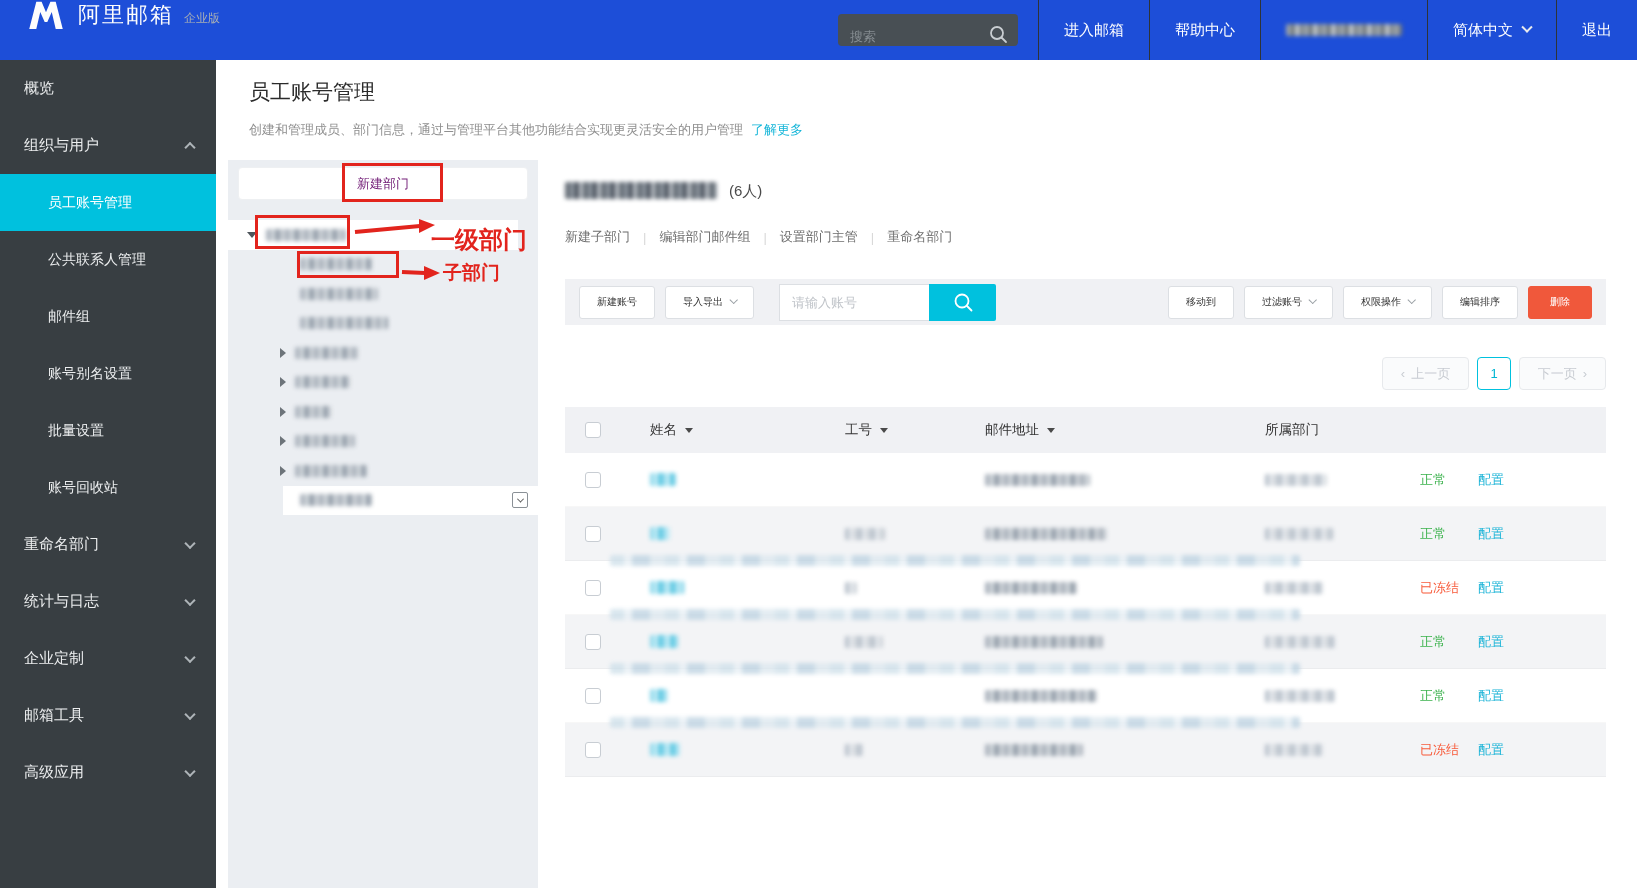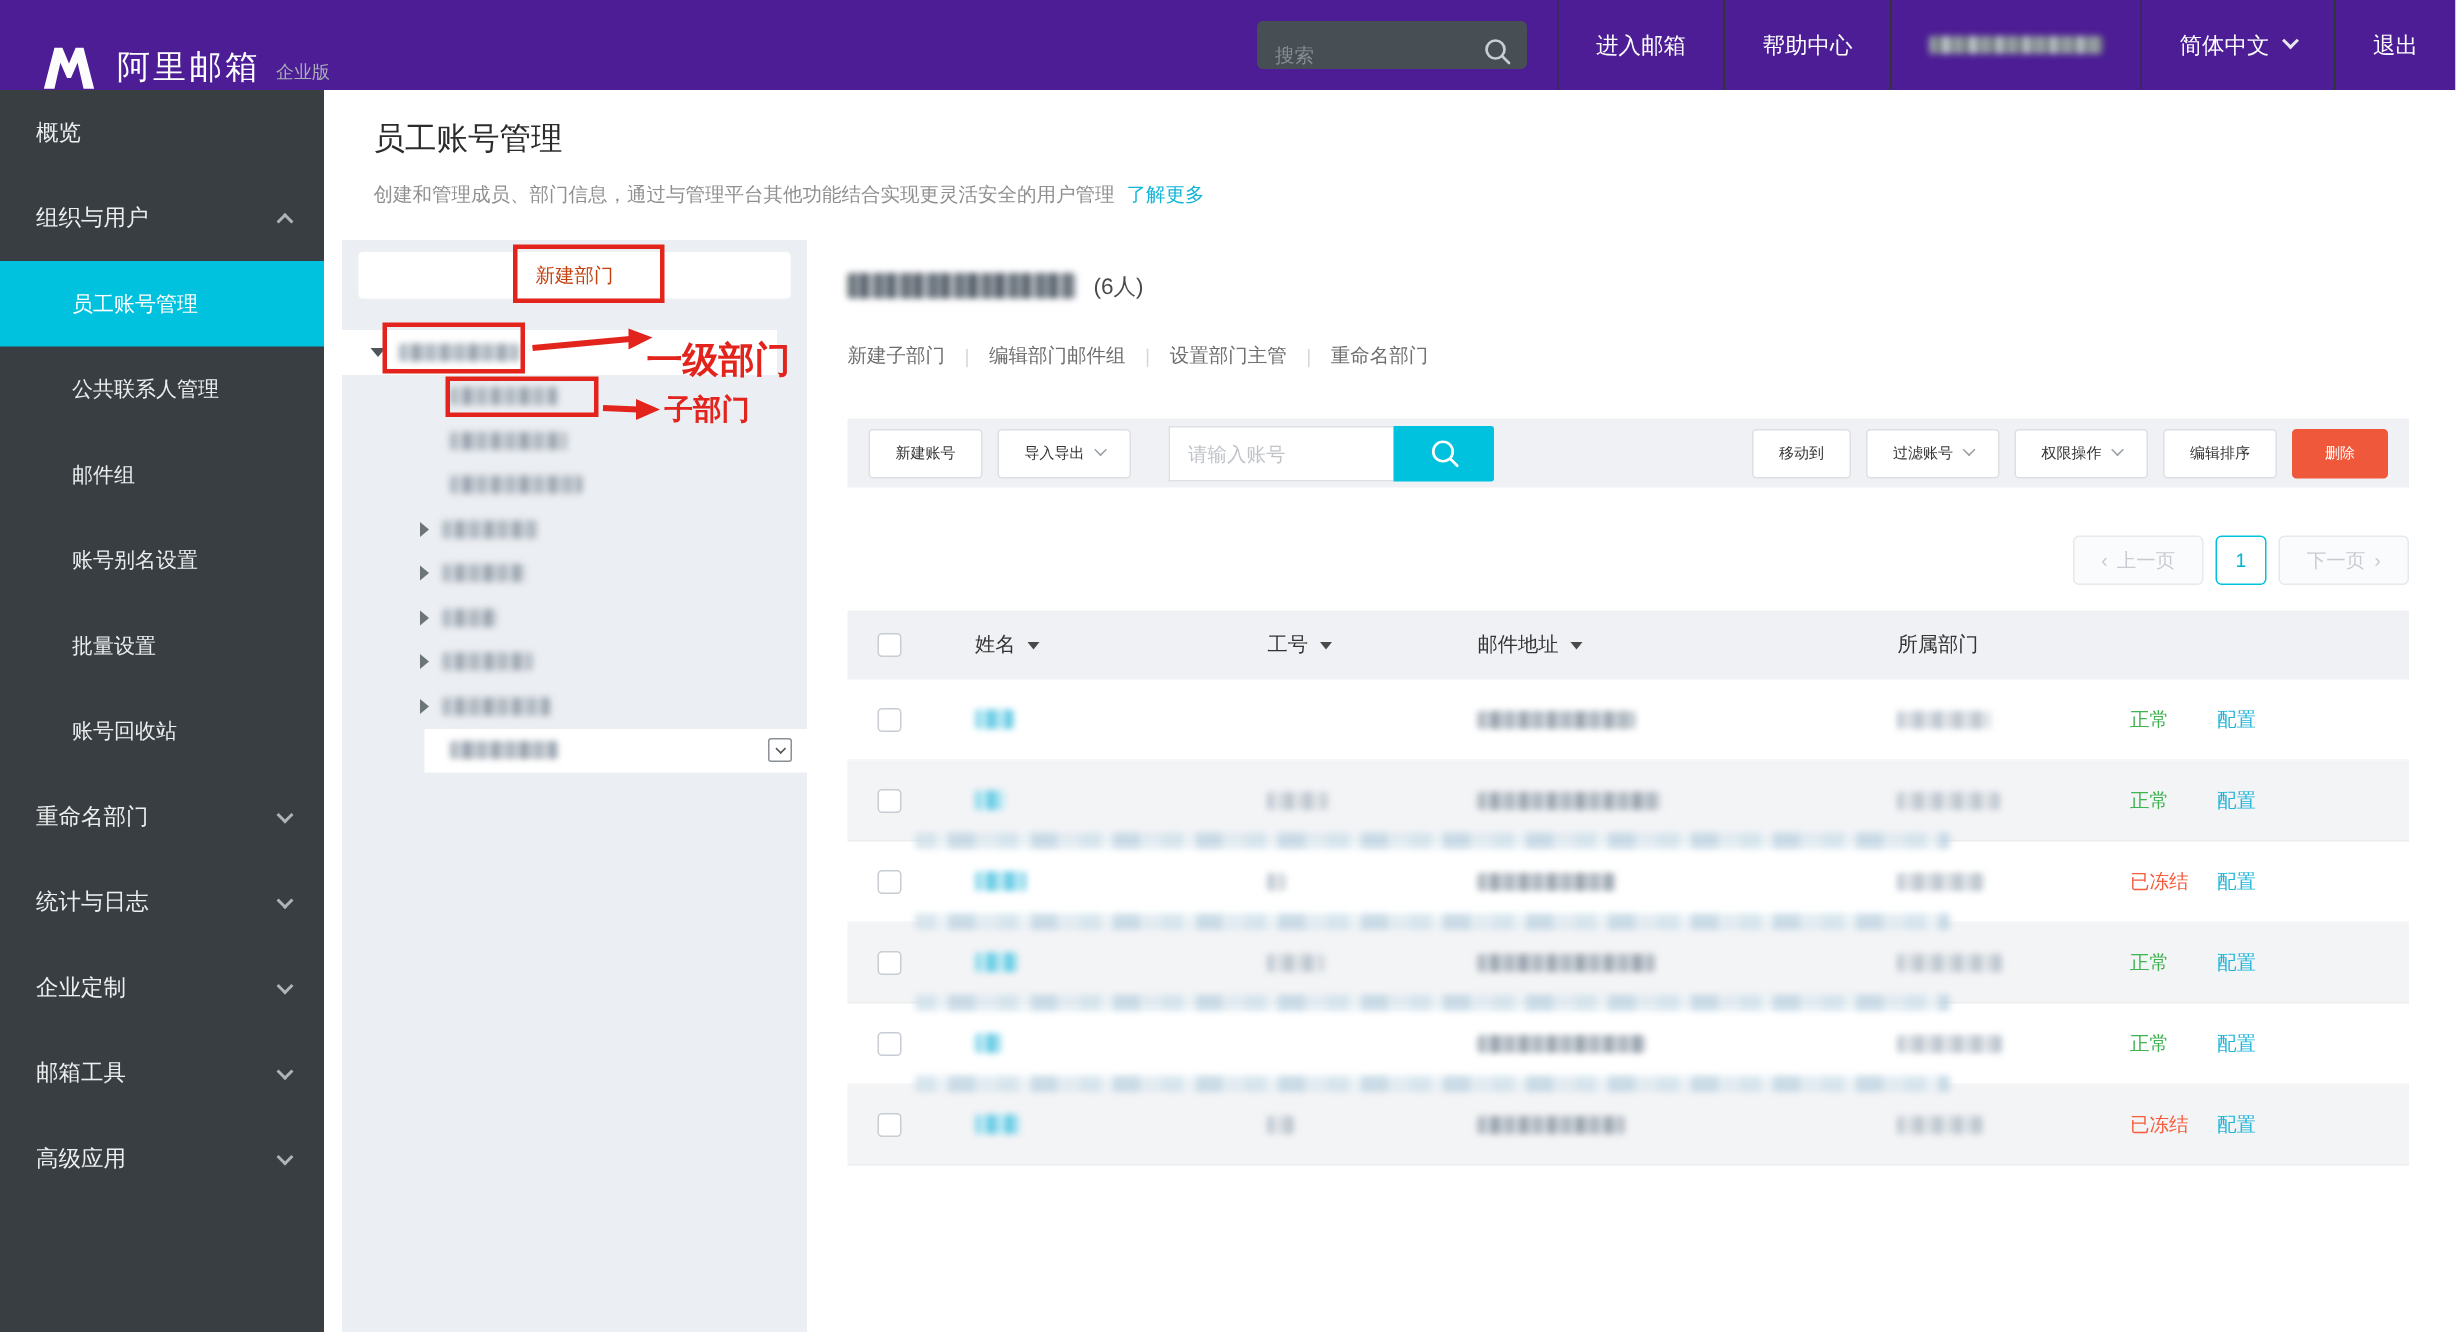--- a/index.html
+++ b/index.html
@@ -2,21 +2,21 @@
 <html><head>
 <meta charset="utf-8">
 <style>
   * { box-sizing: border-box; margin: 0; padding: 0; }
   html,body { width:1637px; height:888px; }
   body {
     position: relative; overflow: hidden; background:#fff;
     font-family: "Liberation Sans", "DejaVu Sans", sans-serif; color:#333;
   }
   
-  .topbar { position:absolute; top:0; left:0; right:0; height:60px; background:#4c1d95; display:flex; align-items:flex-end; color:#fff; z-index:9; }
+  .topbar { position:absolute; top:0; left:0; right:0; height:60px; background:#1d4ed8; display:flex; align-items:flex-start; color:#fff; z-index:9; }
   .brand { display:flex; align-items:center; padding-left:26px; }
   .logo-m { margin-right:12px; display:flex; }
   .brand-name { font-size:22px; letter-spacing:2px; color:#fdfdfd; }
   .brand-badge { font-size:12px; color:#a9afb4; margin-left:10px; margin-top:6px; }
   .topbar-right { margin-left:auto; display:flex; align-items:center; height:100%; }
   .tb-search { width:180px; height:32px; background:#484f54; border-radius:4px; display:flex; align-items:center; padding:12px 10px 0 12px; margin-right:20px; }
   .tb-search input { background:transparent; border:0; outline:none; color:#cfd4d8; font-size:13px; flex:1; min-width:0; font-family:inherit; }
   .tb-search input::placeholder { color:#878e93; }
   .tb-item { height:100%; display:flex; align-items:center; padding:0 25px; border-left:1px solid #2e3336; font-size:15px; cursor:pointer; white-space:nowrap; }
   .chev { display:inline-block; width:8px; height:8px; border-right:2px solid #b6bcc1; border-bottom:2px solid #b6bcc1; }
@@ -40,21 +40,21 @@
   .side-item .chev-down { transform:translateY(-70%) rotate(45deg); }
   .side-item .chev-up { transform:translateY(-30%) rotate(-135deg); }
   
   .main { position:absolute; left:216px; top:60px; right:0; bottom:0; background:#fff; }
   .page-head { padding:18px 0 0 33px; }
   .page-title { font-size:21px; color:#2b2b2b; font-weight:500; }
   .page-desc { margin-top:15px; font-size:13px; color:#8f8f8f; }
   .learn-more { color:#13b5d8; margin-left:8px; text-decoration:none; cursor:pointer; }
   
   .tree-panel { position:absolute; left:12px; top:100px; bottom:0; width:310px; background:#ebeef2; }
-  .new-dept-btn { position:absolute; left:10px; right:10px; top:7px; height:33px; background:#fff; border:1px solid #eef0f2; border-radius:4px; font-size:13px; color:#c2410c; display:flex; align-items:center; justify-content:center; cursor:pointer; }
+  .new-dept-btn { position:absolute; left:10px; right:10px; top:7px; height:33px; background:#fff; border:1px solid #eef0f2; border-radius:4px; font-size:13px; color:#701a75; display:flex; align-items:center; justify-content:center; cursor:pointer; }
   .tree-list { position:absolute; top:60px; left:0; right:0; }
   .tnode { position:relative; height:29.5px; display:flex; align-items:center; font-size:13px; cursor:pointer; }
   .tnode .inner { position:relative; z-index:1; display:flex; align-items:center; }
   .tnode.hl-root::before { content:""; position:absolute; left:0; top:0; bottom:0; width:290px; background:#fff; }
   .tnode.hl-tail::before { content:""; position:absolute; left:55px; right:0; top:0; bottom:0; background:#fff; }
   .caret { margin-right:9px; display:inline-block; }
   .caret-d { width:0; height:0; border-left:5px solid transparent; border-right:5px solid transparent; border-top:6px solid #4e555b; }
   .caret-r { width:0; height:0; border-top:5px solid transparent; border-bottom:5px solid transparent; border-left:6px solid #6d747a; }
   .dd-box { position:absolute; right:10px; top:50%; transform:translateY(-50%); width:16px; height:16px; background:#fff; border:1px solid #8a9096; border-radius:2px; display:flex; align-items:center; justify-content:center; z-index:1; cursor:pointer; }
   .dd-box .chev { width:5px; height:5px; border-width:1.5px; border-color:#555; transform:rotate(45deg) translate(-1px,-1px); }

